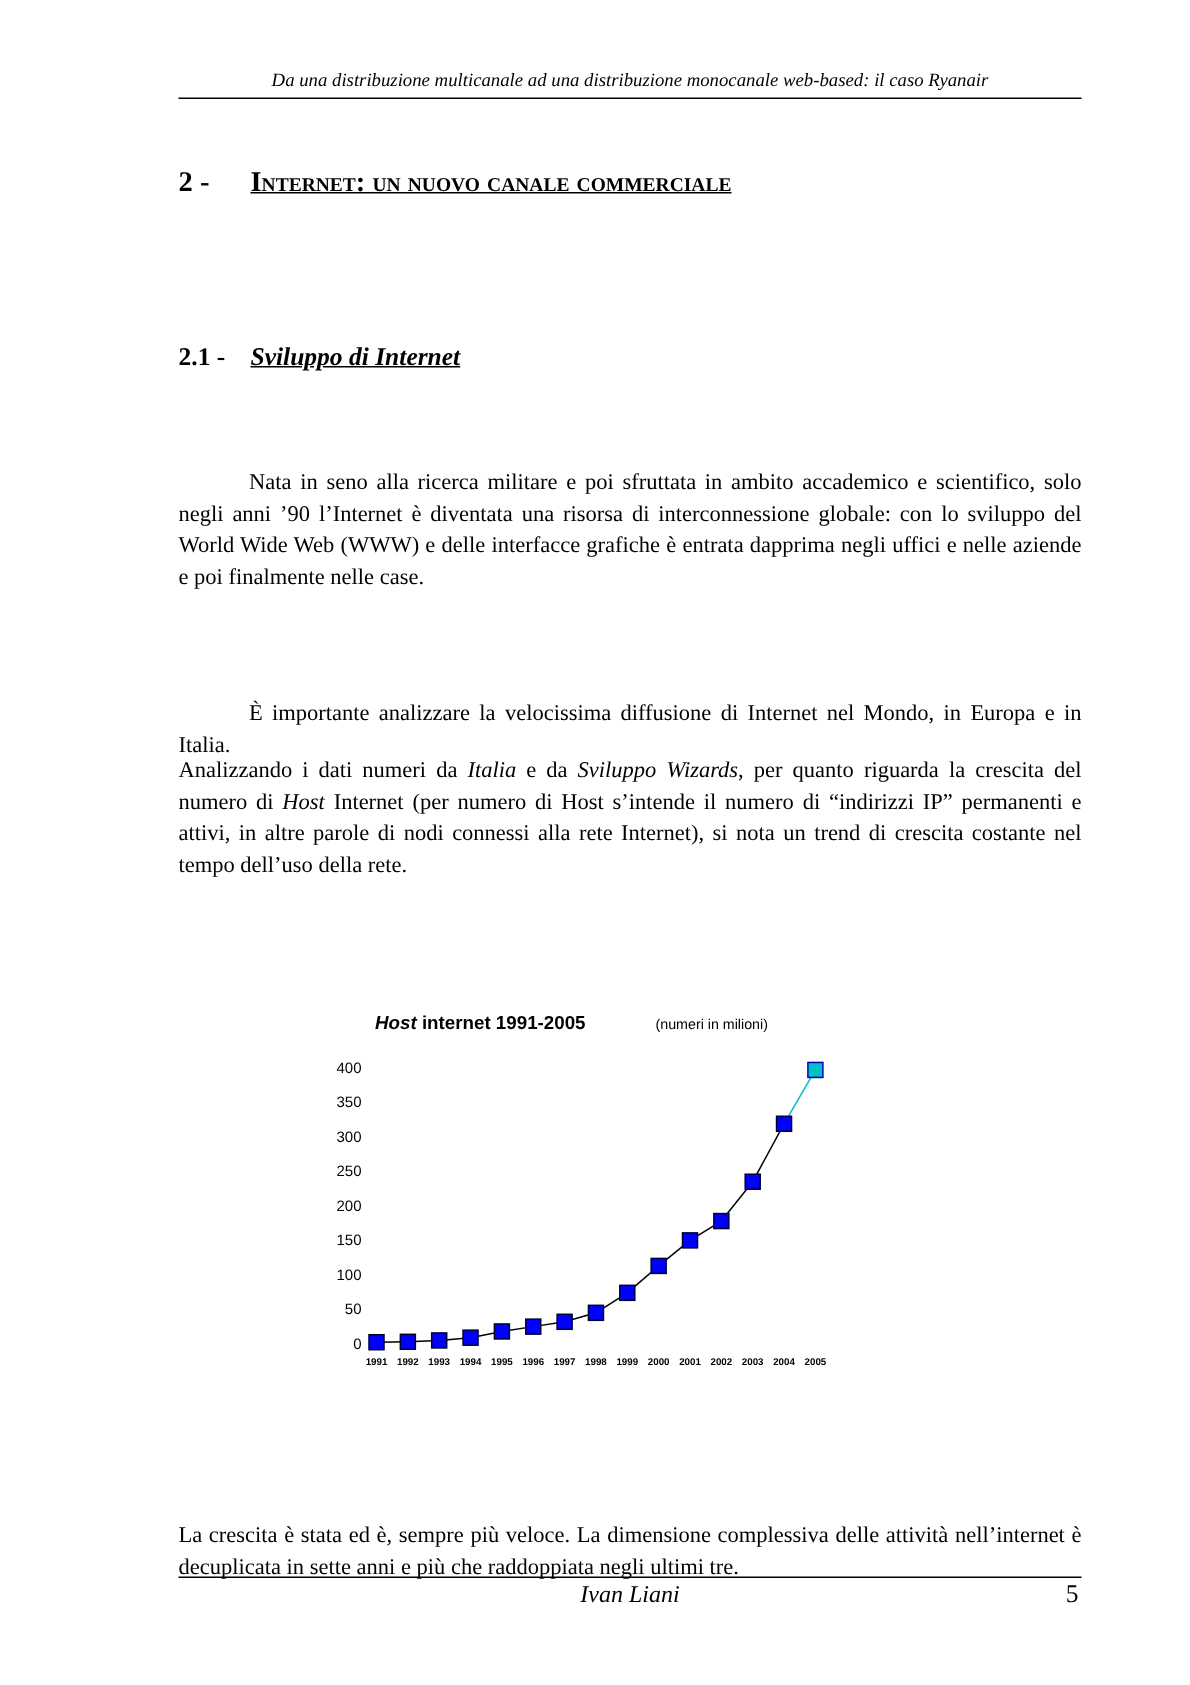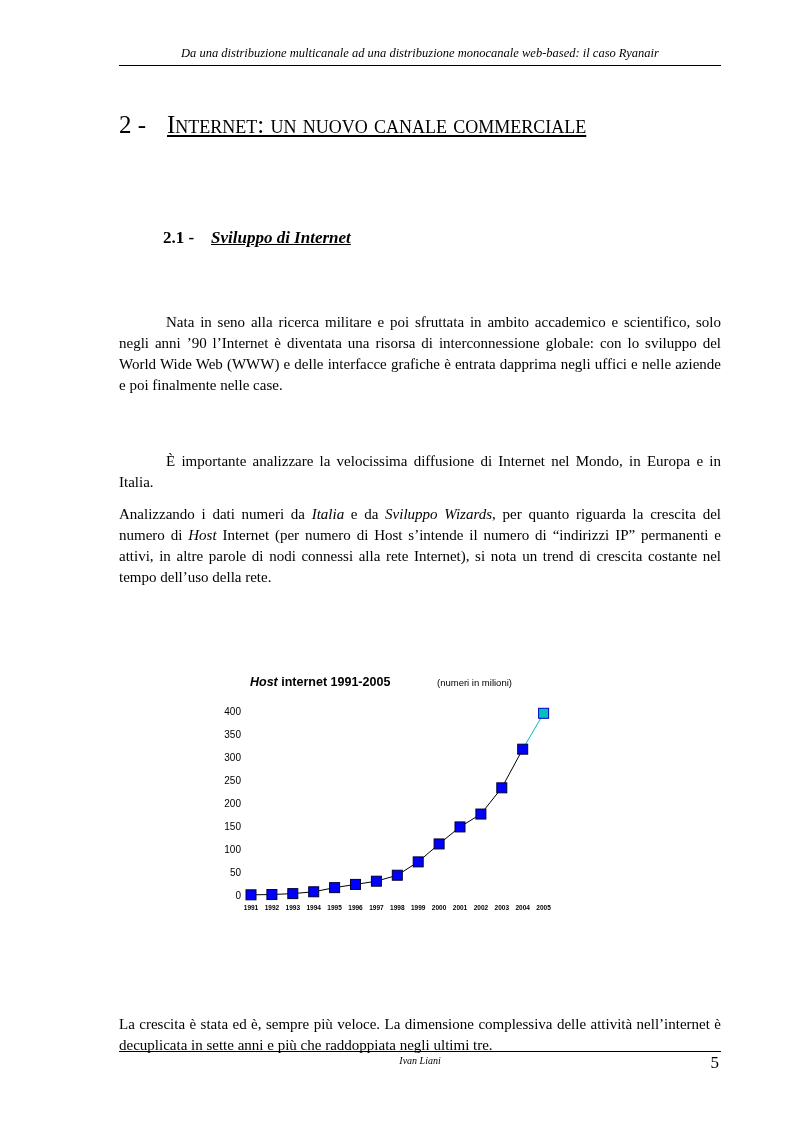--- a/index.html
+++ b/index.html
@@ -7,62 +7,62 @@
     .serif { font-family: "Liberation Serif", "DejaVu Serif", serif; }
     .sans { font-family: "Liberation Sans", "DejaVu Sans", sans-serif; }
 
     .running-header {
       position: absolute; left: 119px; top: 46px; width: 602px;
       text-align: center; font-style: italic; font-size: 12.5px;
     }
     .header-rule { position: absolute; left: 119px; top: 65px; width: 602px; height: 0; border-top: 1px solid #000; }
 
     .h1 {
-      position: absolute; left: 119px; top: 111px; font-weight: normal; font-size: 25px;
+      position: absolute; left: 119px; top: 111px; font-weight: bold; font-size: 19px;
     }
     .h1 .num { display: inline-block; width: 48px; }
     .h1 .title { text-decoration: underline; font-variant: small-caps; }
 
     .h2 {
       position: absolute; left: 119px; top: 228px; font-weight: bold; font-size: 17px;
     }
-    .h2 .num { display: inline-block; width: 48px; margin-left: 44px; }
+    .h2 .num { display: inline-block; width: 48px; }
     .h2 .title { text-decoration: underline; font-style: italic; }
 
     .para {
       position: absolute; left: 119px; width: 602px; font-size: 15px; line-height: 21px;
       text-align: justify;
     }
     .para .indent { display: inline-block; width: 47px; }
 
     .chart { position: absolute; left: 215px; top: 668px; width: 360px; height: 260px; }
 
     .page-bottom-rule { position: absolute; left: 119px; top: 1051px; width: 602px; border-top: 1px solid #000; }
-    .footer-author { position: absolute; left: 119px; top: 1055px; width: 602px; text-align: center; font-style: italic; font-size: 10px; }
+    .footer-author { position: absolute; left: 119px; top: 1055px; width: 602px; text-align: center; font-style: italic; font-size: 16px; }
     .page-number { position: absolute; right: 74px; top: 1053px; font-size: 17px; }
   </style>
 </head>
 <body>
 
 <div class="running-header serif">Da una distribuzione multicanale ad una distribuzione monocanale web-based: il caso Ryanair</div>
 <div class="header-rule"></div>
 
 <div class="h1 serif">
   <span class="num">2 -</span><span class="title">Internet: un nuovo canale commerciale</span>
 </div>
 
 <div class="h2 serif">
   <span class="num">2.1 -</span><span class="title">Sviluppo di Internet</span>
 </div>
 
 <div class="para serif" style="top:312px;">
   <span class="indent"></span><span>Nata in seno alla ricerca militare e poi sfruttata in ambito accademico e scientifico, solo negli anni ’90 l’Internet è diventata una risorsa di interconnessione globale: con lo sviluppo del World Wide Web (WWW) e delle interfacce grafiche è entrata dapprima negli uffici e nelle aziende e poi finalmente nelle case.</span>
 </div>
 
-<div class="para serif" style="top:451px;">
+<div class="para serif" style="top:466px;">
   <span class="indent"></span><span>È importante analizzare la velocissima diffusione di Internet nel Mondo, in Europa e in Italia.</span>
 </div>
 
 <div class="para serif" style="top:504px;">
   <span>Analizzando i dati numeri da </span><i>Italia</i><span> e da </span><i>Sviluppo Wizards</i><span>, per quanto riguarda la crescita del numero di </span><i>Host</i><span> Internet (per numero di Host s’intende il numero di “indirizzi IP” permanenti e attivi, in altre parole di nodi connessi alla rete Internet), si nota un trend di crescita costante nel tempo dell’uso della rete.</span>
 </div>
 
 <div class="chart sans">
   <svg id="chart-svg" width="360" height="260" viewBox="0 0 360 260">
       <text x="35" y="18" font-size="12.5" font-weight="bold"><tspan font-style="italic">Host</tspan><tspan> internet 1991-2005</tspan></text>

